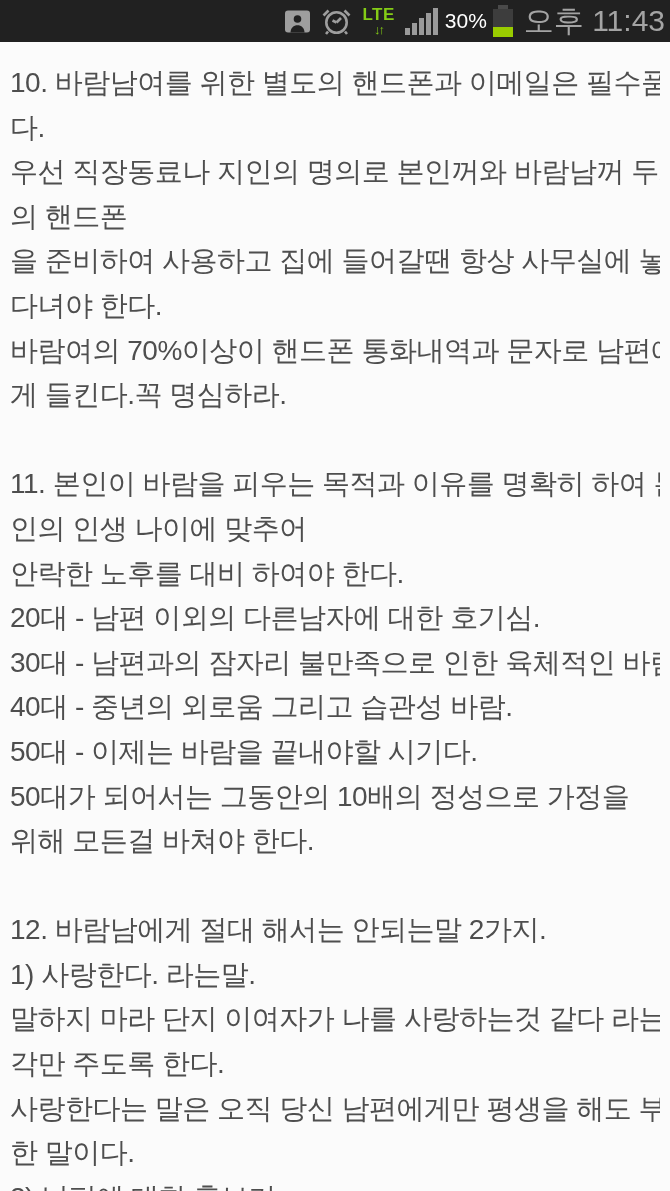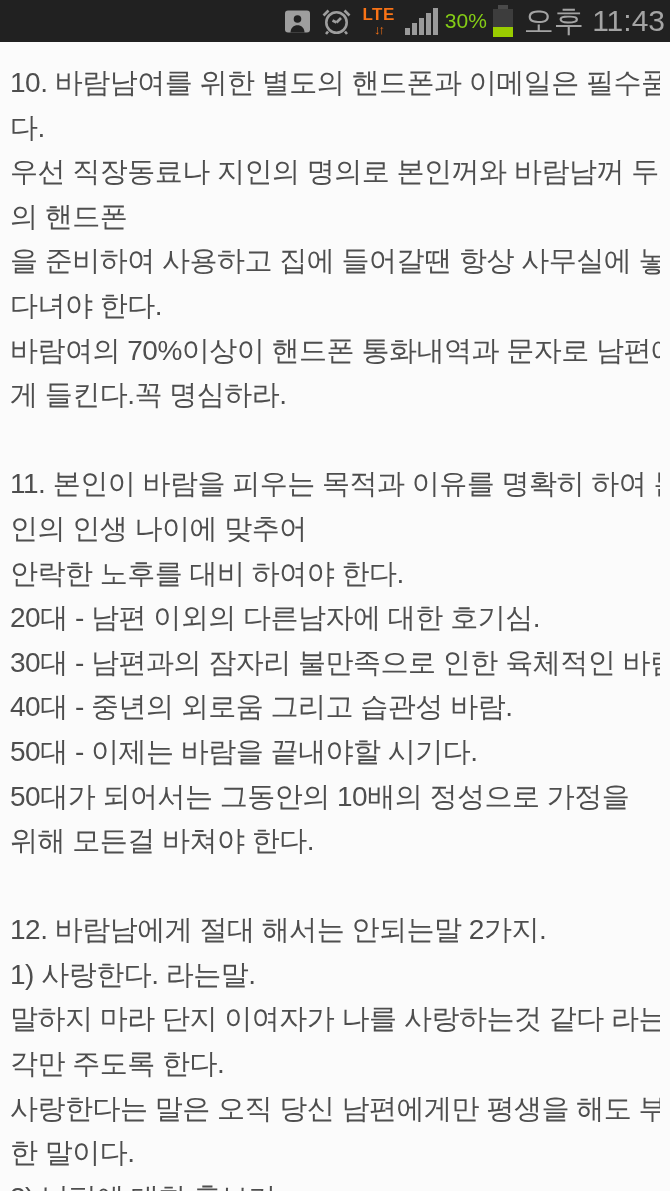--- a/index.html
+++ b/index.html
@@ -23,27 +23,27 @@
     align-items: center;
     justify-content: flex-end;
     padding: 0 5px 0 0;
     gap: 10px;
   }
   .sb-icon { display: block; flex: 0 0 auto; }
   .lte {
     display: flex;
     flex-direction: column;
     align-items: center;
-    color: #f97316;
+    color: #84cc16;
     line-height: 1;
     justify-content: center;
   }
   .lte .lte-label { font-size: 17px; font-weight: bold; letter-spacing: 0.5px; }
   .lte .lte-arrows { font-size: 13px; letter-spacing: -2px; margin-top: 0; }
-  .sb-pct { color: #84cc16; font-size: 21px; margin-left: -4px; }
+  .sb-pct { color: #ffffff; font-size: 21px; margin-left: -4px; }
   .battery { position: relative; width: 20px; height: 32px; margin-left: -4px; }
   .battery .cap  { position: absolute; top: 0; left: 5px; width: 10px; height: 5px; background: #4a4a4a; }
   .battery .bodyp { position: absolute; top: 4px; left: 0; width: 20px; height: 28px; background: #3d3d3d; }
   .battery .fill { position: absolute; bottom: 0; left: 0; width: 100%; height: 10px; background: #99cc00; }
   .sb-time { color: #a4a4a4; font-size: 30px; margin-left: 1px; white-space: nowrap; }
 
   
   .content {
     padding: 19px 10px 0 10px;
     color: #4e4e4e;

